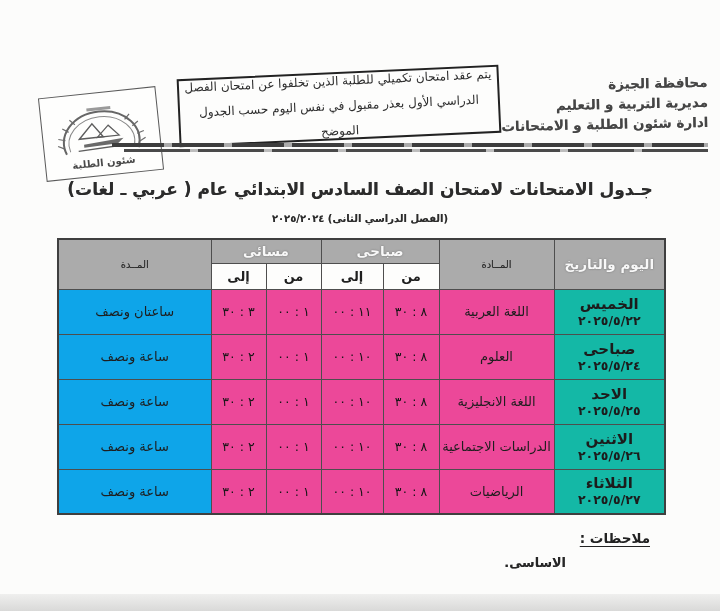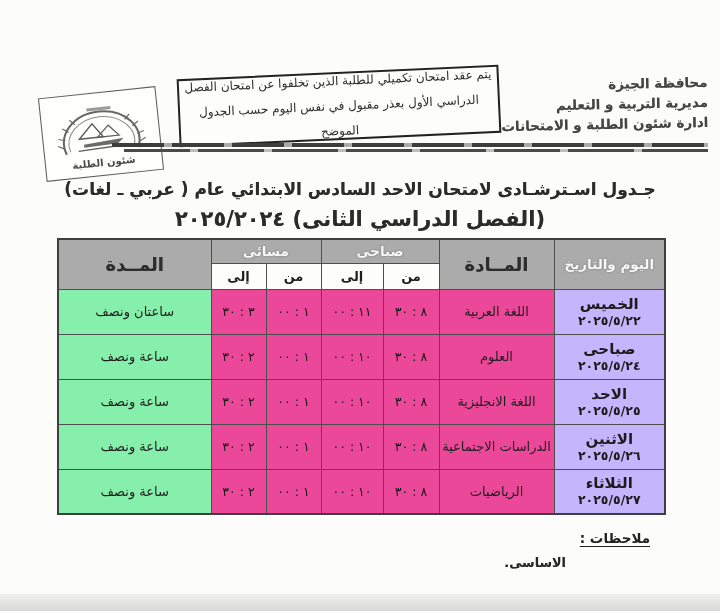--- a/index.html
+++ b/index.html
@@ -35,43 +35,43 @@
     transform:rotate(-6deg);
   }
   .stamp svg{display:block;width:100%;height:100%;}
   
   .rule{position:absolute;left:112px;top:143px;width:596px;}
   .rule .bar1{height:3.5px;background:repeating-linear-gradient(90deg,#3d3d3d 0 52px,#ababab 52px 60px);}
   .rule .bar2{margin-top:2.5px;height:3px;width:98%;background:repeating-linear-gradient(90deg,#4a4a4a 0 66px,#bdbdbd 66px 74px);}
   
   .title-line{position:absolute;left:0;width:720px;text-align:center;font-weight:bold;color:#2b2b2b;text-shadow:0 0 .6px rgba(40,40,40,.5);}
   .title-1{top:179px;font-size:17px;}
-  .title-2{top:207px;font-size:21px;}
+  .title-2{top:213px;font-size:10px;}
   .year{unicode-bidi:embed;}
   
   table.sched{
     position:absolute;left:57px;top:238px;width:607px;
     border-collapse:collapse;direction:rtl;table-layout:fixed;
     border:2px solid #3f3f3f;
   }
   table.sched th, table.sched td{
     border:1.2px solid #4e4e4e;text-align:center;vertical-align:middle;padding:0;
   }
   tr.hrow1{height:24px;} tr.hrow2{height:26px;}
   tbody tr{height:45px;}
   .gray{background:#ababab;}
   .h-white{color:#f8f8f8;font-weight:bold;font-size:13.5px;text-shadow:0 0 2px #6d6d6d;}
-  .h-dark{color:#2d2d2d;font-weight:bold;font-size:18px;text-shadow:0 0 .5px rgba(40,40,40,.5);margin-top:36px;}
+  .h-dark{color:#2d2d2d;font-weight:normal;font-size:10px;text-shadow:0 0 .5px rgba(40,40,40,.5);margin-top:36px;}
   .subhead{background:#fdfdfc;font-size:13px;font-weight:bold;color:#1f1f1f;margin-left:43px;}
-  td.day-cell{font-weight:bold;color:#1c1c1c;background:#c4b5fd;margin-top:44px;}
+  td.day-cell{font-weight:bold;color:#1c1c1c;background:#14b8a6;margin-top:44px;}
   .day-name{display:block;font-size:15px;line-height:18px;}
   .day-date{display:block;font-size:12.5px;line-height:16px;direction:ltr;}
   td.subject-cell{font-size:13px;color:#1e1e1e;background:#ec4899;}
   td.time-cell{font-size:12.5px;color:#161616;direction:ltr;background:#ec4899;}
-  td.duration-cell{font-size:13px;color:#1e1e1e;background:#86efac;}
+  td.duration-cell{font-size:13px;color:#1e1e1e;background:#0ea5e9;}
   
   .notes-heading{
     position:absolute;top:530px;right:70px;
     font-size:13.5px;font-weight:bold;color:#222;
     text-decoration:underline;text-underline-offset:3px;
   }
   .note-para{
     position:absolute;top:551px;right:58px;width:604px;
     direction:rtl;text-align:right;font-size:12.8px;font-weight:bold;
     color:#262626;line-height:24px;text-shadow:0 0 .5px rgba(40,40,40,.45);
@@ -122,21 +122,21 @@
 
       <text x="58" y="73" text-anchor="middle" font-size="10" font-weight="bold" fill="#4a4a4a">شئون الطلبة</text>
     </svg>
   </div>
 
   <div class="rule">
     <div class="bar1"></div>
     <div class="bar2"></div>
   </div>
 
-  <div class="title-line title-1">جـدول اسـترشـادى لامتحان الاحد السادس الابتدائي عام ( عربي ـ لغات)</div>
+  <div class="title-line title-1">جـدول الامتحانات لامتحان الصف السادس الابتدائي عام ( عربي ـ لغات)</div>
   <div class="title-line title-2">
     <span>(الفصل الدراسي الثانى)</span>
     <span class="year" dir="ltr">٢٠٢٥/٢٠٢٤</span>
   </div>
 
   <table class="sched">
     <colgroup>
       <col style="width:111px">
         <col style="width:115px">
       <col style="width:56px">

